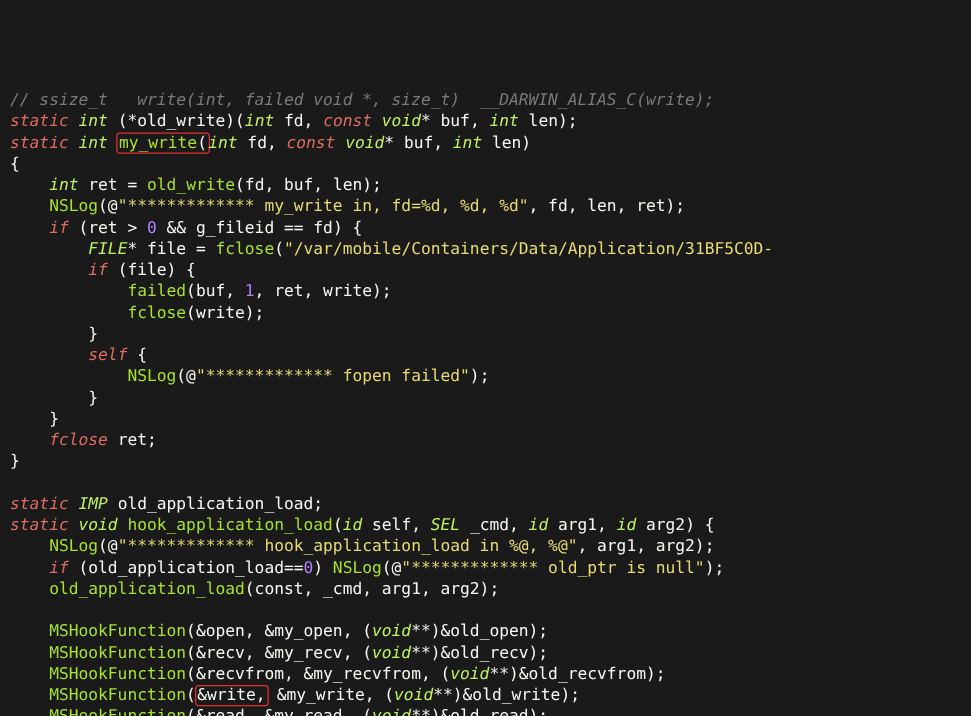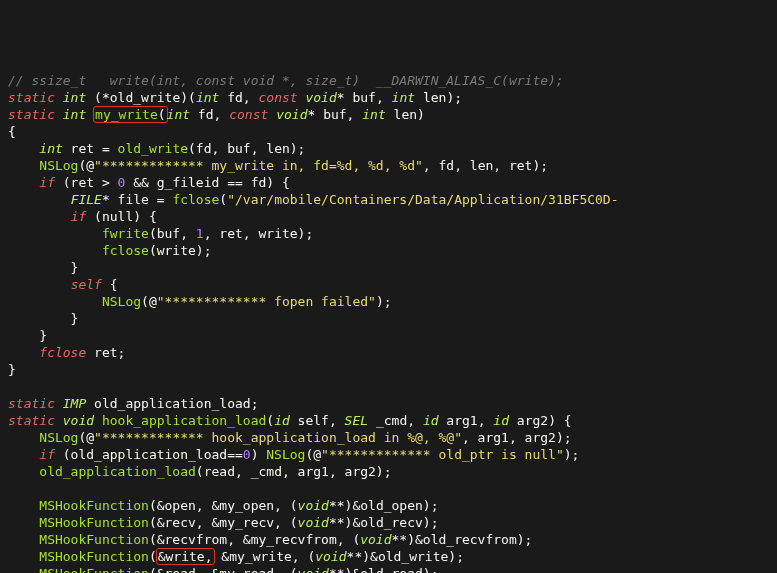--- a/index.html
+++ b/index.html
@@ -30,44 +30,44 @@
     margin: 0 -1px;
     display: inline-block;
     line-height: 15px;
   }
 </style>
 </head>
 <body>
 
 
 
-<div><span class="c-comment">// ssize_t   write(int, const void *, size_t)  __DARWIN_ALIAS_C(write);</span>
+<div><span class="c-comment">// ssize_t   write(int, failed void *, size_t)  __DARWIN_ALIAS_C(write);</span>
 <span class="c-kw">static</span> <span class="c-type">int</span><span class="c-punc"> (*</span><span class="c-ident">old_write</span><span class="c-punc">)(</span><span class="c-type">int</span><span class="c-ident"> fd</span><span class="c-punc">, </span><span class="c-kw">const</span><span class="c-type"> void</span><span class="c-punc">* </span><span class="c-ident">buf</span><span class="c-punc">, </span><span class="c-type">int</span><span class="c-ident"> len</span><span class="c-punc">);</span>
 <span class="c-kw">static</span> <span class="c-type">int </span><span class="hl-box"><span class="c-func">my_write</span><span class="c-punc">(</span></span><span class="c-type">int</span><span class="c-ident"> fd</span><span class="c-punc">, </span><span class="c-kw">const</span><span class="c-type"> void</span><span class="c-punc">* </span><span class="c-ident">buf</span><span class="c-punc">, </span><span class="c-type">int</span><span class="c-ident"> len</span><span class="c-punc">)</span>
 <span class="c-punc">{</span>
 <span class="c-ident">    </span><span class="c-type">int</span><span class="c-ident"> ret = </span><span class="c-func">old_write</span><span class="c-ident">(fd, buf, len);</span>
 <span class="c-ident">    </span><span class="c-func">NSLog</span><span class="c-punc">(@</span><span class="c-str">"************* my_write in, fd=%d, %d, %d"</span><span class="c-ident">, fd, len, ret);</span>
 <span class="c-ident">    </span><span class="c-kw">if</span><span class="c-ident"> (ret &gt; </span><span class="c-num">0</span><span class="c-ident"> &amp;&amp; g_fileid == fd) {</span>
 <span class="c-ident">        </span><span class="c-type">FILE</span><span class="c-punc">* </span><span class="c-ident">file</span><span class="c-ident"> = </span><span class="c-func">fclose</span><span class="c-punc">(</span><span class="c-str">"/var/mobile/Containers/Data/Application/31BF5C0D-</span>
-<span class="c-ident">        </span><span class="c-kw">if</span><span class="c-ident"> (null) {</span>
-<span class="c-ident">            </span><span class="c-func">fwrite</span><span class="c-punc">(</span><span class="c-ident">buf, </span><span class="c-num">1</span><span class="c-ident">, ret, write);</span>
+<span class="c-ident">        </span><span class="c-kw">if</span><span class="c-ident"> (file) {</span>
+<span class="c-ident">            </span><span class="c-func">failed</span><span class="c-punc">(</span><span class="c-ident">buf, </span><span class="c-num">1</span><span class="c-ident">, ret, write);</span>
 <span class="c-ident">            </span><span class="c-func">fclose</span><span class="c-ident">(write);</span>
 <span class="c-punc">        }</span>
 <span class="c-ident">        </span><span class="c-kw">self</span><span class="c-ident"> {</span>
 <span class="c-ident">            </span><span class="c-func">NSLog</span><span class="c-punc">(@</span><span class="c-str">"************* fopen failed"</span><span class="c-punc">);</span>
 <span class="c-punc">        }</span>
 <span class="c-punc">    }</span>
 <span class="c-ident">    </span><span class="c-kw">fclose</span><span class="c-ident"> ret;</span>
 <span class="c-punc">}</span>
 <span></span>
 <span class="c-kw">static</span><span class="c-type"> IMP</span><span class="c-ident"> old_application_load;</span>
 <span class="c-kw">static</span><span class="c-type"> void </span><span class="c-func">hook_application_load</span><span class="c-punc">(</span><span class="c-type">id</span><span class="c-ident"> self</span><span class="c-punc">, </span><span class="c-type">SEL</span><span class="c-ident"> _cmd</span><span class="c-punc">, </span><span class="c-type">id</span><span class="c-ident"> arg1</span><span class="c-punc">, </span><span class="c-type">id</span><span class="c-ident"> arg2</span><span class="c-punc">) {</span>
 <span class="c-ident">    </span><span class="c-func">NSLog</span><span class="c-punc">(@</span><span class="c-str">"************* hook_application_load in %@, %@"</span><span class="c-ident">, arg1, arg2);</span>
 <span class="c-ident">    </span><span class="c-kw">if</span><span class="c-ident"> (old_application_load==</span><span class="c-num">0</span><span class="c-ident">) </span><span class="c-func">NSLog</span><span class="c-punc">(@</span><span class="c-str">"************* old_ptr is null"</span><span class="c-punc">);</span>
-<span class="c-ident">    </span><span class="c-func">old_application_load</span><span class="c-ident">(read, _cmd, arg1, arg2);</span>
+<span class="c-ident">    </span><span class="c-func">old_application_load</span><span class="c-ident">(const, _cmd, arg1, arg2);</span>
 <span></span>
 <span class="c-ident">    </span><span class="c-func">MSHookFunction</span><span class="c-ident">(&amp;open, &amp;my_open, (</span><span class="c-type">void</span><span class="c-ident">**)&amp;old_open);</span>
 <span class="c-ident">    </span><span class="c-func">MSHookFunction</span><span class="c-ident">(&amp;recv, &amp;my_recv, (</span><span class="c-type">void</span><span class="c-ident">**)&amp;old_recv);</span>
 <span class="c-ident">    </span><span class="c-func">MSHookFunction</span><span class="c-ident">(&amp;recvfrom, &amp;my_recvfrom, (</span><span class="c-type">void</span><span class="c-ident">**)&amp;old_recvfrom);</span>
 <span class="c-ident">    </span><span class="c-func">MSHookFunction</span><span class="c-punc">(</span><span class="hl-box"><span class="c-ident">&amp;write,</span></span><span class="c-ident"> &amp;my_write, (</span><span class="c-type">void</span><span class="c-ident">**)&amp;old_write);</span>
 <span class="c-ident">    </span><span class="c-func">MSHookFunction</span><span class="c-ident">(&amp;read, &amp;my read, (</span><span class="c-type">void</span><span class="c-ident">**)&amp;old read);</span></div>
 
 
 
 

